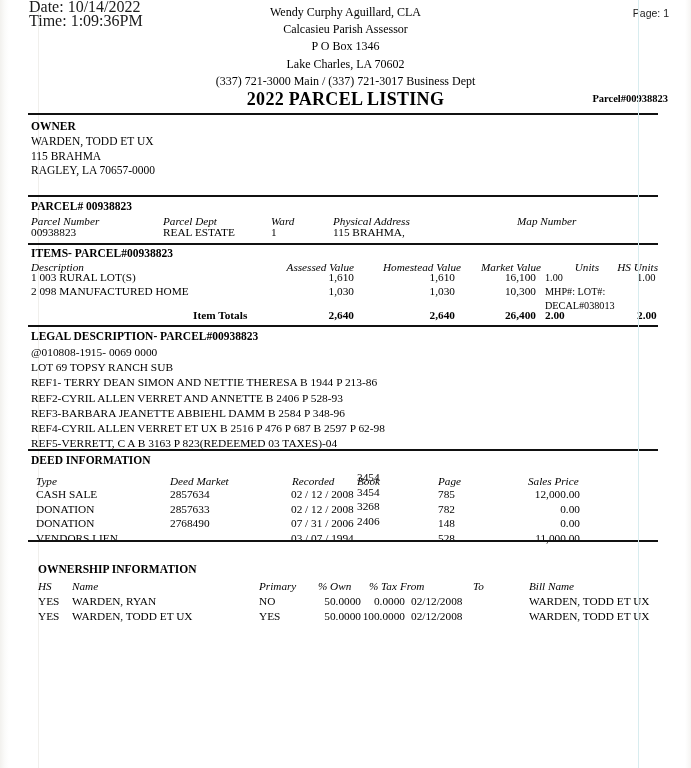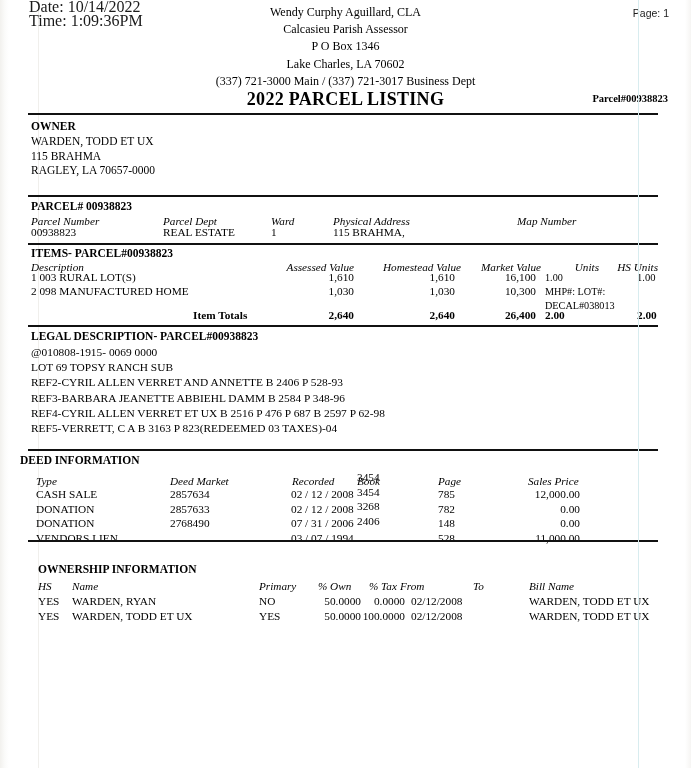--- a/index.html
+++ b/index.html
@@ -248,28 +248,29 @@
   <div class="col bold right" style="left:466px; top:309px; width:70px;">26,400</div>
   <div class="col bold" style="left:545px; top:309px;">2.00</div>
   <div class="col bold" style="left:637px; top:309px;">2.00</div>
 
   <div class="rule thick" style="top:325px;"></div>
   <div class="sect-label" style="left:31px; top:330px;">LEGAL DESCRIPTION- PARCEL#00938823</div>
 
   <div class="legal-lines">
     <div>@010808-1915-  0069   0000</div>
     <div>LOT 69 TOPSY RANCH SUB</div>
+    <div>REF1- TERRY DEAN SIMON AND NETTIE THERESA B 1944 P 213-86</div>
     <div>REF2-CYRIL ALLEN VERRET AND ANNETTE B 2406 P 528-93</div>
     <div>REF3-BARBARA JEANETTE ABBIEHL DAMM B 2584 P 348-96</div>
     <div>REF4-CYRIL ALLEN VERRET ET UX B 2516 P 476 P 687 B 2597 P 62-98</div>
     <div>REF5-VERRETT, C A B 3163 P 823(REDEEMED 03 TAXES)-04</div>
   </div>
 
   <div class="rule thick" style="top:449px;"></div>
-  <div class="sect-label" style="left:20px; top:454px;">DEED INFORMATION</div>
+  <div class="sect-label" style="left:31px; top:454px;">DEED INFORMATION</div>
 
   <div class="col hdr" style="left:36px; top:475px;">Type</div>
   <div class="col hdr" style="left:170px; top:475px;">Deed Market</div>
   <div class="col hdr" style="left:292px; top:475px;">Recorded</div>
   <div class="col hdr" style="left:357px; top:475px;">Book</div>
   <div class="col hdr" style="left:438px; top:475px;">Page</div>
   <div class="col hdr" style="left:528px; top:475px;">Sales Price</div>
 
   <div class="rowgroup" style="left:36px; top:487px; line-height:14.6px;">
     <div style="height:14.6px">CASH SALE</div>

